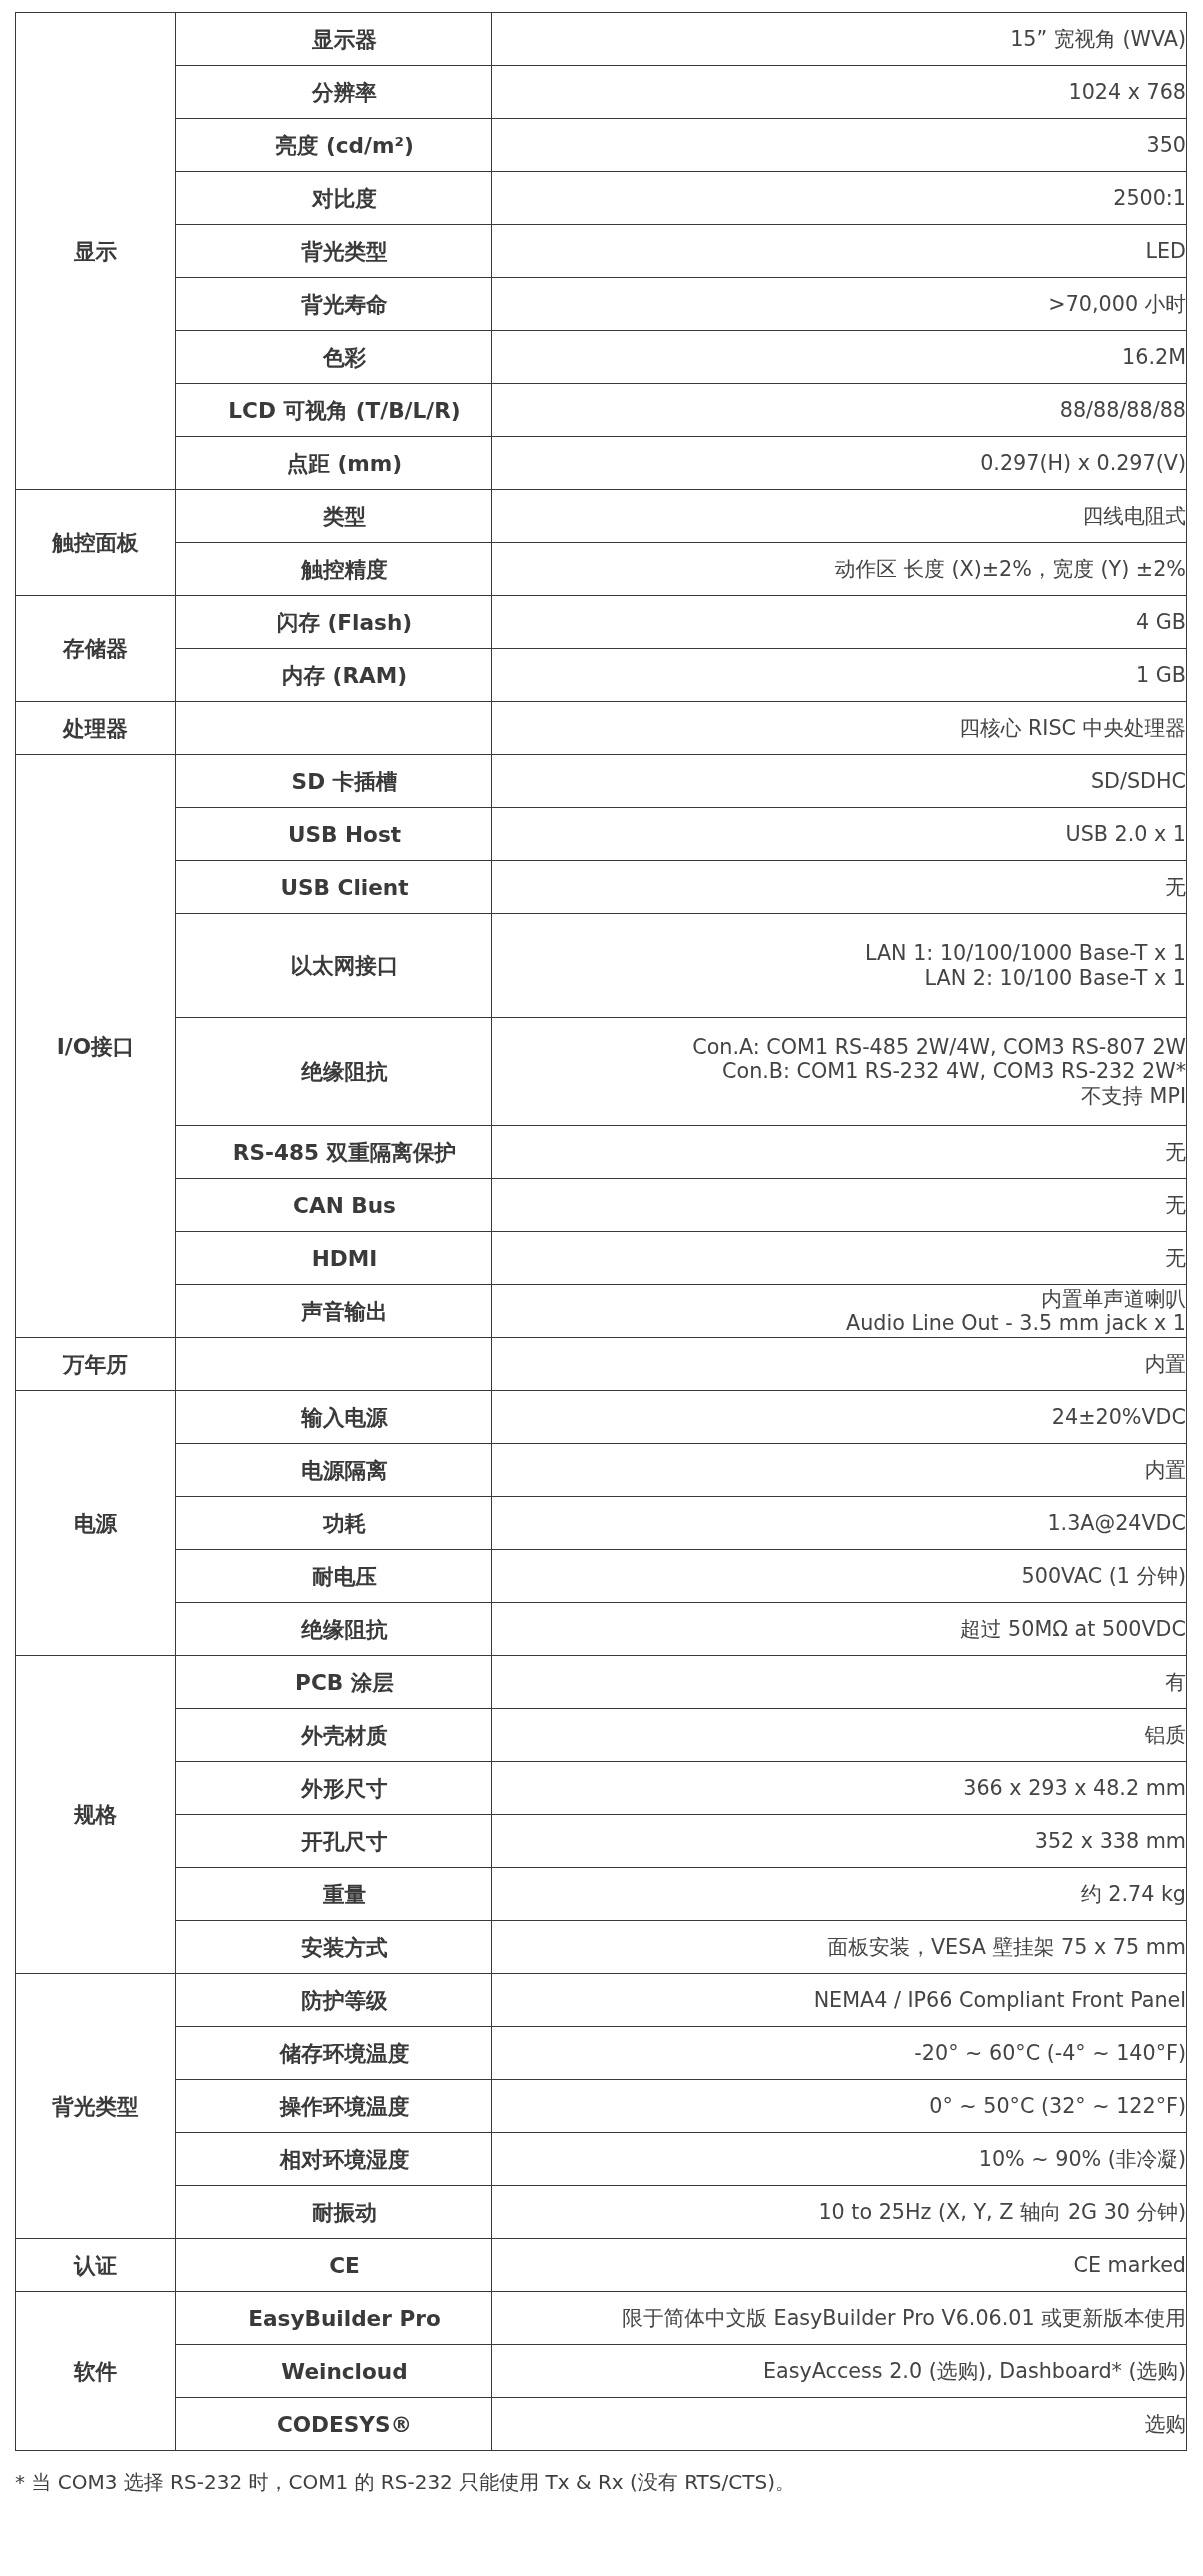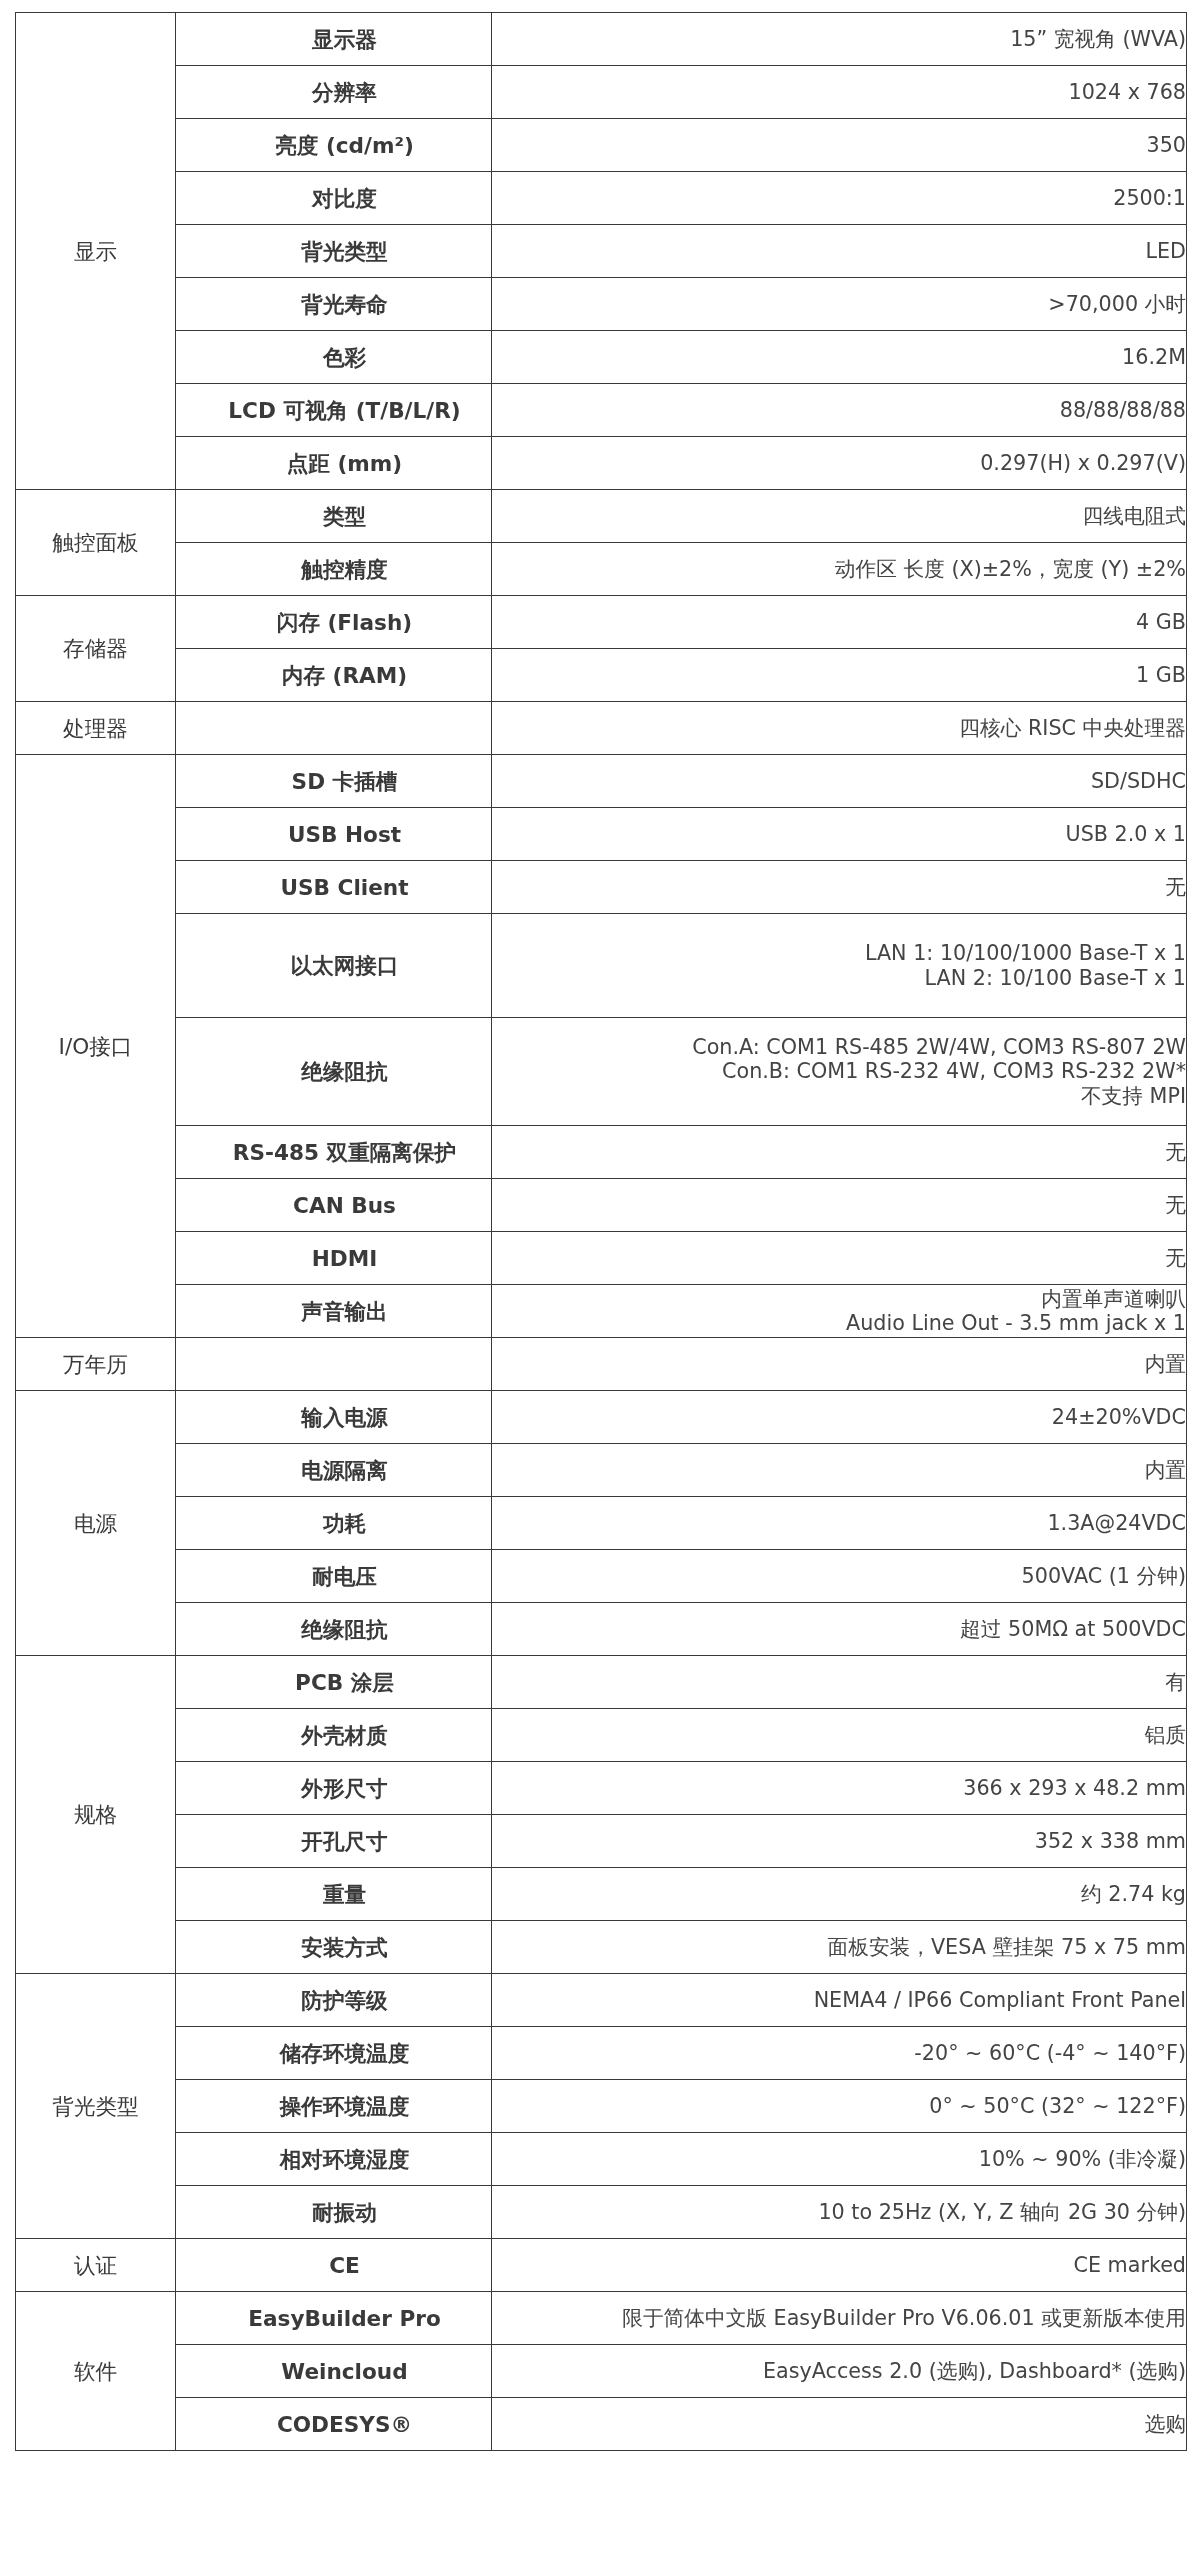--- a/index.html
+++ b/index.html
@@ -1,21 +1,21 @@
 <!DOCTYPE html>
 <html style="font-size:15px"><head>
 <meta charset="utf-8">
 <style>
   html, body { margin: 0; padding: 0; background: #ffffff; }
   body { width: 1203px; height: 2576px; position: relative; overflow: hidden;
          font-family: "DejaVu Sans", "Liberation Sans", sans-serif; color: #3f3f3f; }
   table.spec { position: absolute; left: 15px; top: 12.2px; width: 1172px;
                border-collapse: collapse; table-layout: fixed; }
   table.spec td { border: 1.9px solid #3c3a38; padding: 0; vertical-align: middle; }
-  td.cat { width: 159px; text-align: center; font-weight: normal; font-size: 21.6px; color: #3a3a3a; }
+  td.cat { width: 159px; text-align: center; font-weight: bold; font-size: 21.6px; color: #3a3a3a; }
   td.lbl { width: 292px; padding-left: 22.5px !important; text-align: center; font-weight: bold; font-size: 21.6px; color: #3a3a3a; white-space: nowrap; }
   td.val { text-align: right; font-size: 20.7px; color: #444444; line-height: 24.4px; }
   td.val .line { display: block; }
   tr.r { height: 53px; }
   tr.r2 { height: 104px; }
   tr.r3 { height: 108px; }
   .notes { position: absolute; left: 15px; top: 2468px; font-size: 20px; color: #3f3f3f; line-height: 28px; }
   .notes div { white-space: nowrap; }
 </style>
 </head>
@@ -299,14 +299,15 @@
       <tr class="r">
         <td class="lbl">CODESYS®</td>
         <td class="val">
           <span class="line">选购</span>
         </td>
       </tr>
     </tbody>
 </table>
 
 <div class="notes">
+  <div>* 当 COM3 选择 RS-232 时，COM1 的 RS-232 只能使用 Tx &amp; Rx (没有 RTS/CTS)。</div>
 </div>
 
 
 </body></html>

